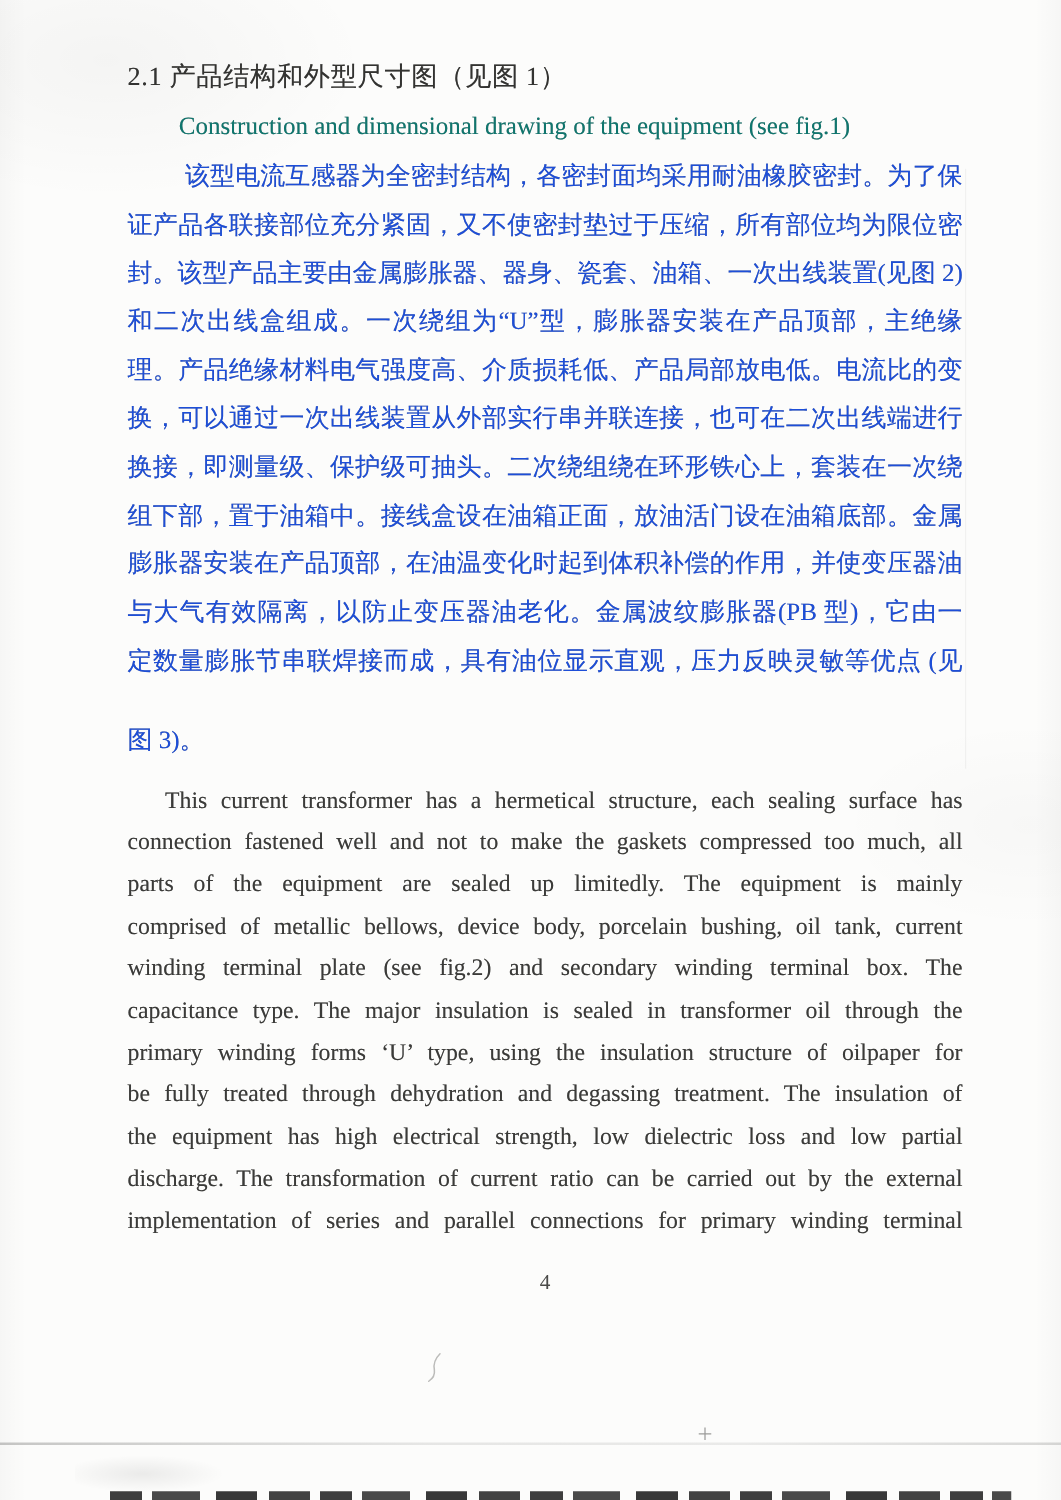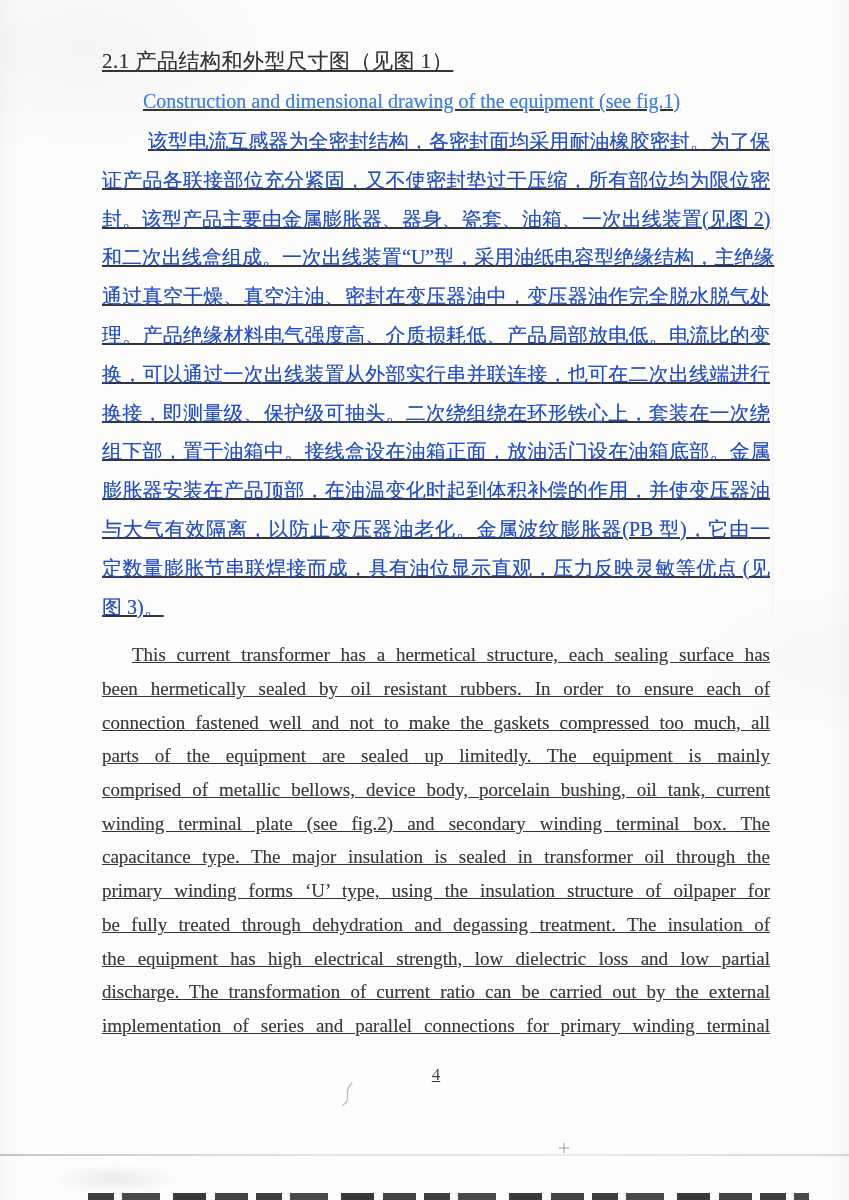--- a/index.html
+++ b/index.html
@@ -13,57 +13,56 @@
       radial-gradient(ellipse 220px 120px at 97% 55%, rgba(0,0,0,0.018), transparent 70%),
       linear-gradient(90deg, rgba(0,0,0,0.022), transparent 2.5%, transparent 97.5%, rgba(0,0,0,0.022));
     font-family: "Liberation Serif", "DejaVu Serif", serif;
     color: #343434;
   }
 
   .content {
     position: absolute;
     left: 102px; top: 47px;
     width: 668px;
-    text-decoration: underline;
   }
 
   .heading-zh {
     font-size: 21px;
     line-height: 28px;
     color: #333331;
     letter-spacing: 0.5px;
     text-shadow: 0 0 0.5px rgba(70,70,70,0.55);
   }
   .heading-en {
     margin-top: 12px;
     padding-left: 41px;
     font-size: 20px;
     line-height: 28px;
-    color: #3b82f6;
+    color: #0f766e;
     text-shadow: 0 0 0.5px rgba(70,70,70,0.5);
   }
 
   .para { width: 100%; }
   .para .tline {
     text-align: justify;
     text-align-last: justify;
     text-justify: inter-ideograph;
     white-space: nowrap;
     word-break: keep-all;
   }
 
   .para-zh {
     margin-top: 7px;
     font-size: 20px;
     color: #1d4ed8;
     text-shadow: 0 0 0.5px rgba(70,70,70,0.55);
   }
   .para-zh .tline { line-height: 38.8px; height: 38.8px; }
   .para-zh .tline:first-child { text-indent: 46px; }
-  .para-zh .tline:last-child  { text-align-last: left; }
+  .para-zh .tline:last-child  { text-align-last: left; margin-top: 24px; }
 
   .para-en {
     margin-top: 12px;
     font-size: 19px;
     color: #3b3b39;
     text-shadow: 0 0 0.5px rgba(70,70,70,0.5);
   }
   .para-en .tline { line-height: 33.7px; height: 33.7px; }
   .para-en .tline:first-child { text-indent: 30px; }
 
@@ -118,35 +117,33 @@
 
 <div class="content">
   <div class="heading-zh">2.1 产品结构和外型尺寸图（见图 1）</div>
 
   <div class="heading-en">Construction and dimensional drawing of the equipment (see fig.1)</div>
 
   <div class="para para-zh">
       <div class="tline">该型电流互感器为全密封结构，各密封面均采用耐油橡胶密封。为了保</div>
       <div class="tline">证产品各联接部位充分紧固，又不使密封垫过于压缩，所有部位均为限位密</div>
       <div class="tline">封。该型产品主要由金属膨胀器、器身、瓷套、油箱、一次出线装置(见图 2)</div>
-      <div class="tline">和二次出线盒组成。一次出线装置“U”型，采用油纸电容型绝缘结构，主绝缘</div>
-      <div class="tline">通过真空干燥、真空注油、密封在变压器油中，变压器油作完全脱水脱气处</div>
+      <div class="tline">和二次出线盒组成。一次绕组为“U”型，膨胀器安装在产品顶部，主绝缘</div>
       <div class="tline">理。产品绝缘材料电气强度高、介质损耗低、产品局部放电低。电流比的变</div>
       <div class="tline">换，可以通过一次出线装置从外部实行串并联连接，也可在二次出线端进行</div>
       <div class="tline">换接，即测量级、保护级可抽头。二次绕组绕在环形铁心上，套装在一次绕</div>
       <div class="tline">组下部，置于油箱中。接线盒设在油箱正面，放油活门设在油箱底部。金属</div>
       <div class="tline">膨胀器安装在产品顶部，在油温变化时起到体积补偿的作用，并使变压器油</div>
       <div class="tline">与大气有效隔离，以防止变压器油老化。金属波纹膨胀器(PB 型)，它由一</div>
       <div class="tline">定数量膨胀节串联焊接而成，具有油位显示直观，压力反映灵敏等优点 (见</div>
       <div class="tline">图 3)。</div>
     </div>
 
   <div class="para para-en">
       <div class="tline">This current transformer has a hermetical structure, each sealing surface has</div>
-      <div class="tline">been hermetically sealed by oil resistant rubbers. In order to ensure each of</div>
       <div class="tline">connection fastened well and not to make the gaskets compressed too much, all</div>
       <div class="tline">parts of the equipment are sealed up limitedly. The equipment is mainly</div>
       <div class="tline">comprised of metallic bellows, device body, porcelain bushing, oil tank, current</div>
       <div class="tline">winding terminal plate (see fig.2) and secondary winding terminal box. The</div>
       <div class="tline">capacitance type. The major insulation is sealed in transformer oil through the</div>
       <div class="tline">primary winding forms ‘U’ type, using the insulation structure of oilpaper for</div>
       <div class="tline">be fully treated through dehydration and degassing treatment. The insulation of</div>
       <div class="tline">the equipment has high electrical strength, low dielectric loss and low partial</div>
       <div class="tline">discharge. The transformation of current ratio can be carried out by the external</div>
       <div class="tline">implementation of series and parallel connections for primary winding terminal</div>

